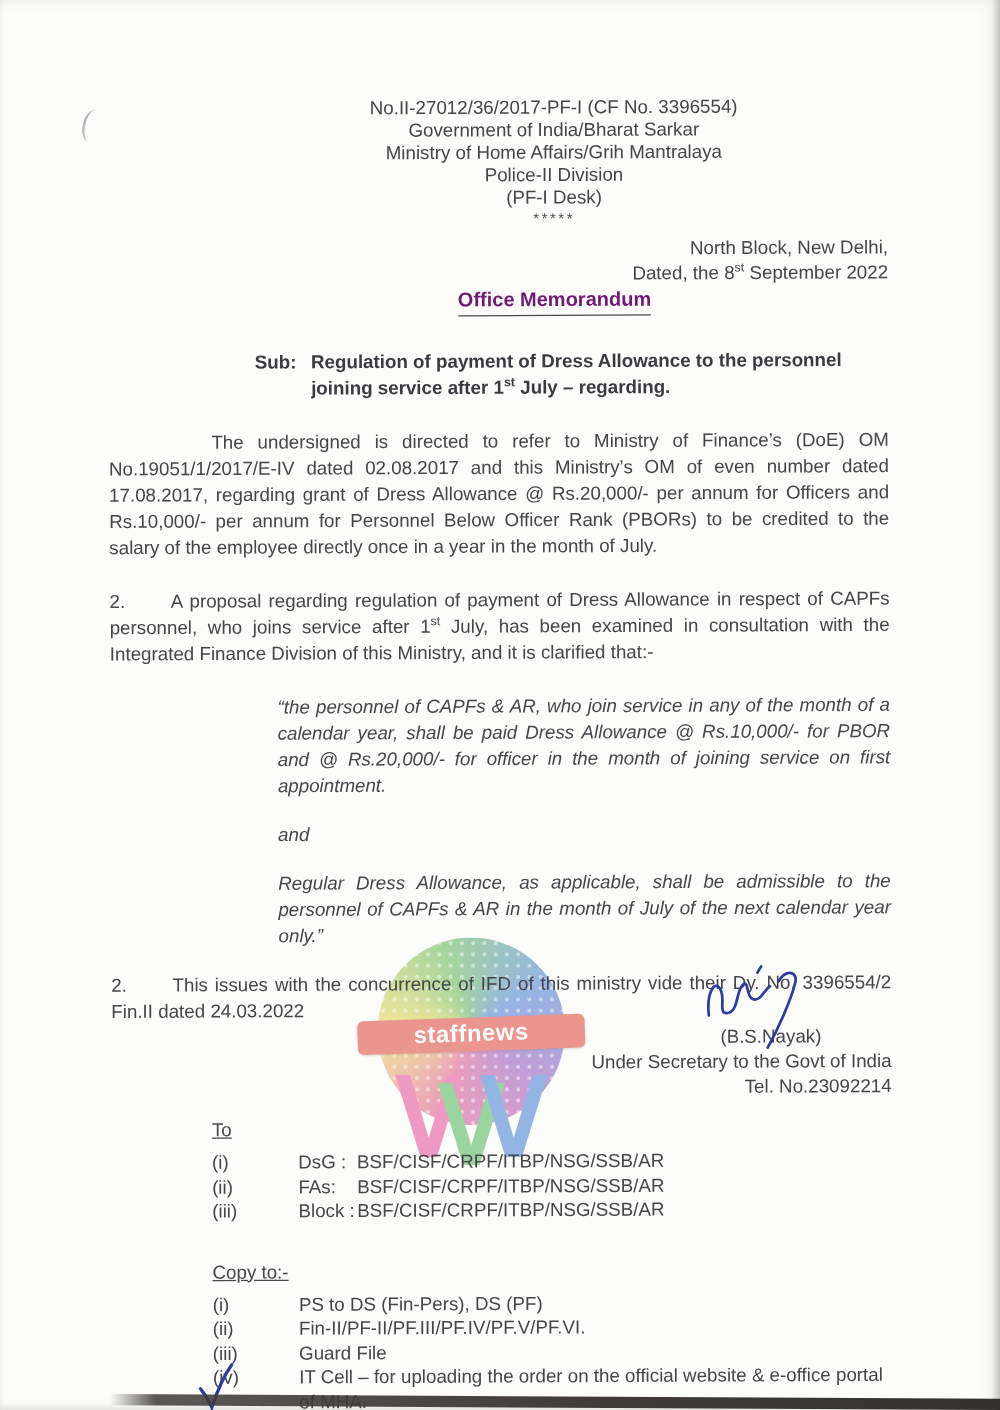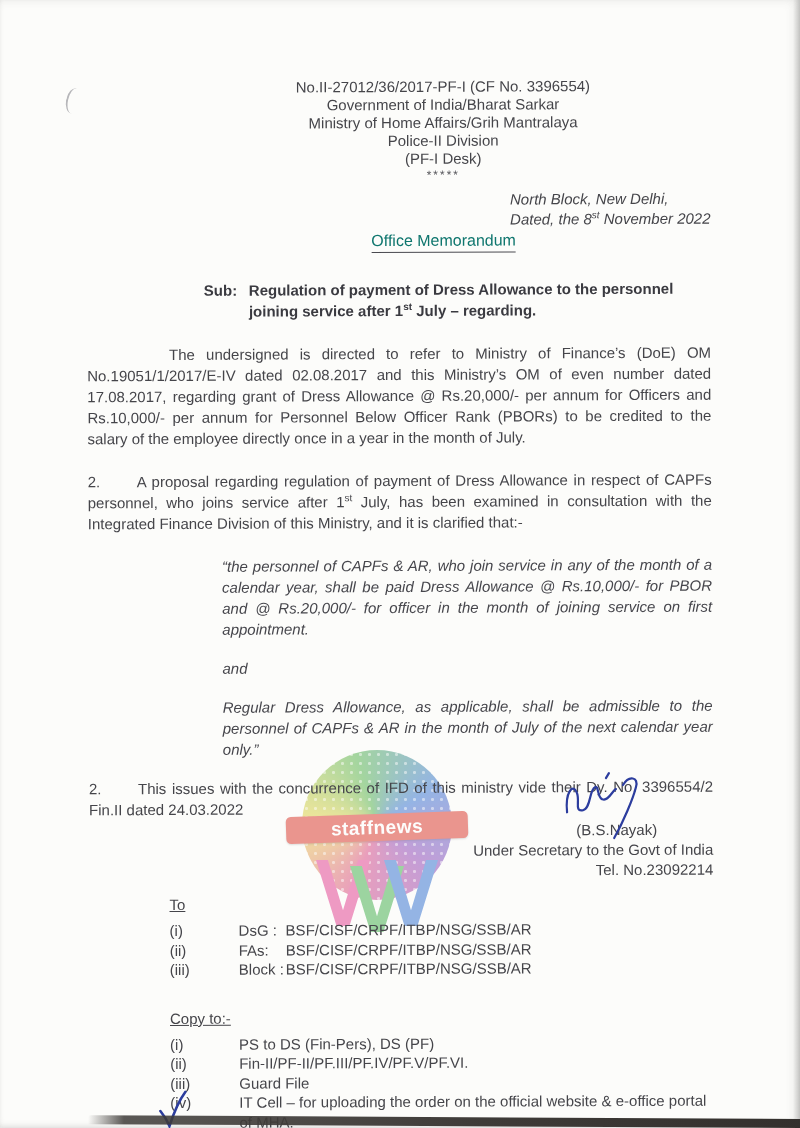--- a/index.html
+++ b/index.html
@@ -17,24 +17,24 @@
     position:absolute;inset:0;
     padding:78px 88px 0 88px;
     transform:rotate(-0.25deg);
     z-index:2;
     font-size:15px;line-height:21px;
   }
   
   .hdr{ text-align:center; line-height:18px; margin-left:90px; }
   .hdr div{ white-space:nowrap; }
   .hdr .stars{ font-size:12px; letter-spacing:2px; line-height:14px; color:#55555a;}
-  .dateblock{ float:right; text-align:left; margin-top:8px; line-height:20px;font-style:italic; }
+  .dateblock{ float:right; text-align:right; margin-top:8px; line-height:20px; }
   .title-wrap{ clear:both; text-align:center; margin:14px 0 0 90px; }
   .doc-title{
-    display:inline-block; font-weight:normal; font-size:16px; color:#0f766e;
+    display:inline-block; font-weight:bold; font-size:16px; color:#701a75;
     border-bottom:1.5px solid #4a4a50; padding-bottom:1px;
   }
   
   .subject{ display:flex; margin:26px 0 0 82px; font-weight:bold; color:#3a3a40; }
   .subject-label{ flex:0 0 45px;margin-left:35px; }
   .subject-text{ margin:0; flex:1; }
   
   .body-p{ margin:22px 0 0 0; text-align:justify; }
   .indent{ text-indent:82px; }
   .pnum{ display:inline-block; width:49px; }
@@ -118,21 +118,21 @@
       <div>No.II-27012/36/2017-PF-I (CF No. 3396554)</div>
       <div>Government of India/Bharat Sarkar</div>
       <div>Ministry of Home Affairs/Grih Mantralaya</div>
       <div>Police-II Division</div>
       <div>(PF-I Desk)</div>
       <div class="stars">*****</div>
     </div>
 
     <div class="dateblock">
       <div>North Block, New Delhi,</div>
-      <div><span>Dated, the 8</span><sup>st</sup><span> November 2022</span></div>
+      <div><span>Dated, the 8</span><sup>st</sup><span> September 2022</span></div>
     </div>
 
     <div class="title-wrap">
       <span class="doc-title">Office Memorandum</span>
     </div>
 
     <div class="subject">
       <span class="subject-label">Sub:</span>
       <p class="subject-text"><span>Regulation of payment of Dress Allowance to the personnel joining service after 1</span><sup>st</sup><span> July – regarding.</span></p>
     </div>

